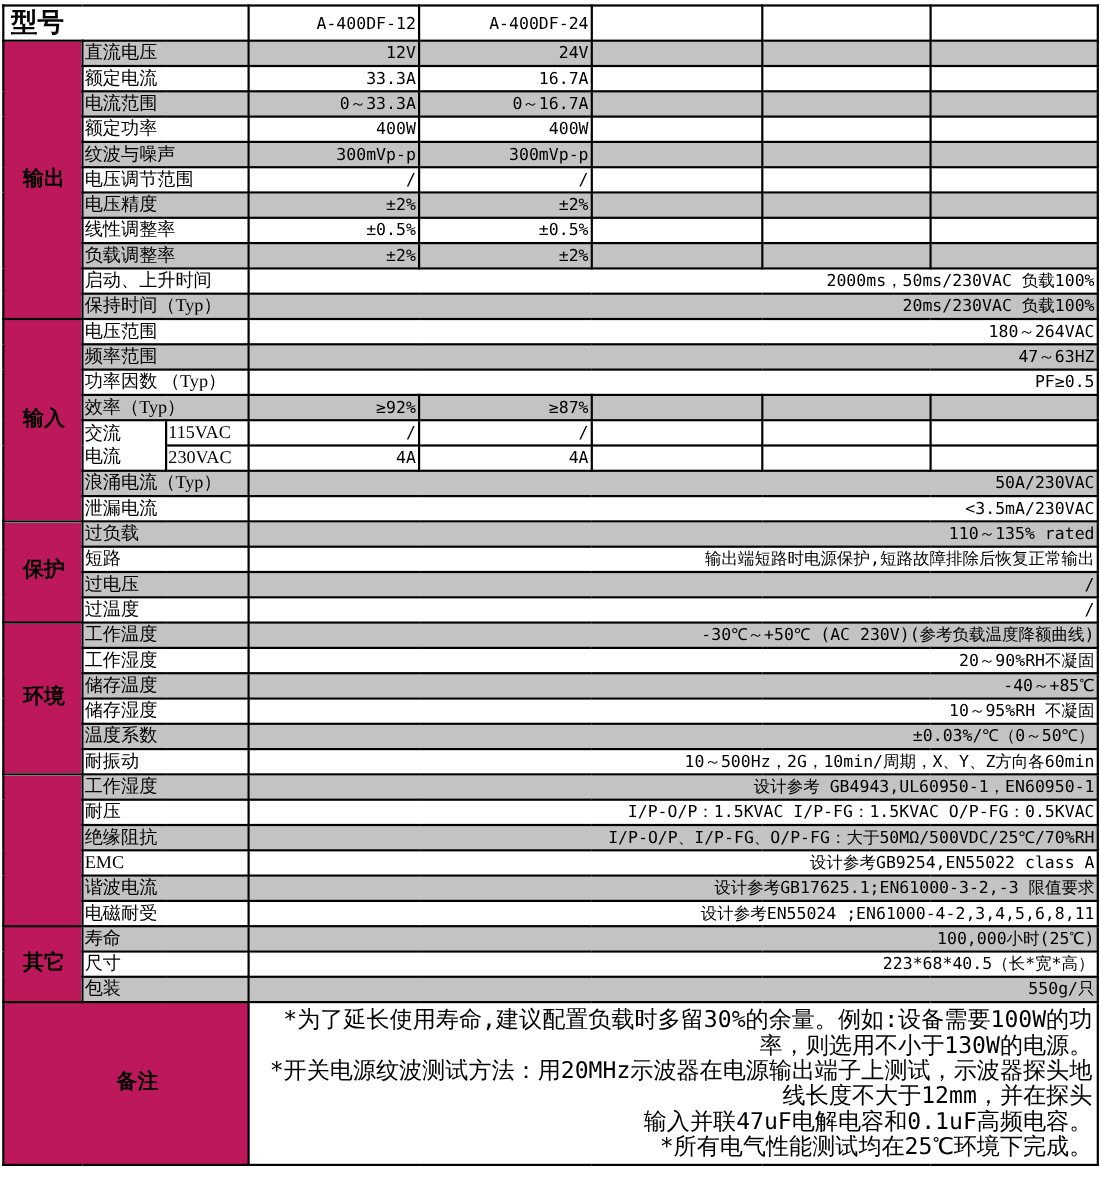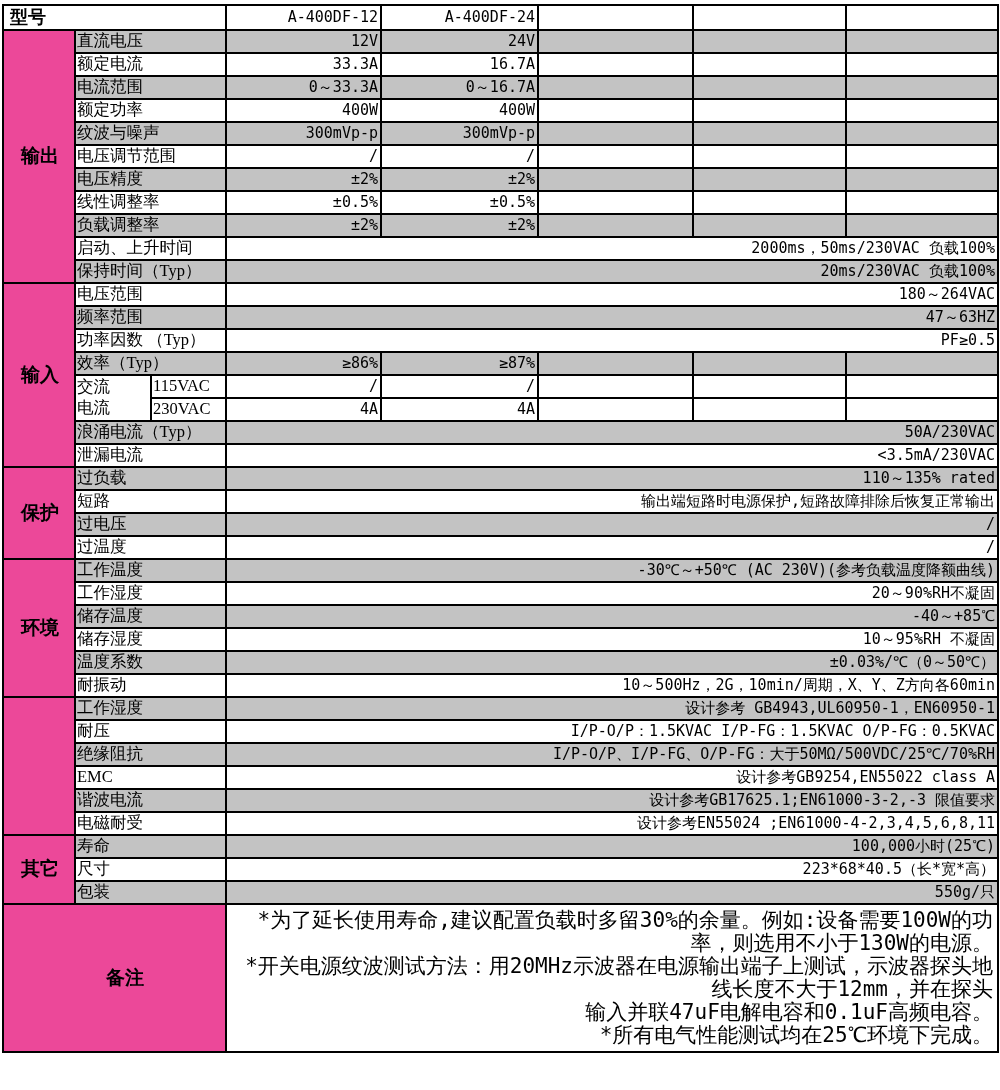--- a/index.html
+++ b/index.html
@@ -20,30 +20,30 @@
     background: #ffffff;
     vertical-align: middle;
   }
   td.sub {
     font-family: "Liberation Serif", "DejaVu Serif", serif;
     font-size: 16.5px;
     padding: 0 1px;
   }
   td.sec {
     text-align: center;
-    font-family: Liberation Sans, sans-serif;
+    font-family: Liberation Mono, monospace;
     font-weight: bold;
     font-size: 19px;
-    background: #ec4899;
+    background: #be185d;
   }
   td.mlabel {
     text-align: left;
     font-family: "Liberation Serif", "DejaVu Serif", serif;
     font-weight: bold;
-    font-size: 18px;
+    font-size: 24px;
     padding-left: 6px;
   }
   td.val { text-align: right; }
   tr.g td:not(.sec) { background: #c3c3c3; }
   td.pre { white-space: pre-line; }
   td.notes-label { text-align: center; padding-left: 23px; }
   td.notes {
     white-space: pre-line;
     height: 98px;
     font-size: 21px;
@@ -168,21 +168,21 @@
   <tr class="g">
     <td class="sub" colspan="2">频率范围</td>
     <td class="val" colspan="5">47～63HZ</td>
   </tr>
   <tr>
     <td class="sub" colspan="2">功率因数 （Typ）</td>
     <td class="val" colspan="5">PF≥0.5</td>
   </tr>
   <tr class="g">
     <td class="sub" colspan="2">效率（Typ）</td>
-    <td class="val">≥86%</td>
+    <td class="val">≥92%</td>
     <td class="val">≥87%</td>
     <td></td>
     <td></td>
     <td></td>
   </tr>
   <tr>
     <td class="sub pre" rowspan="2">交流
 电流</td>
     <td class="sub">115VAC</td>
     <td class="val">/</td>

